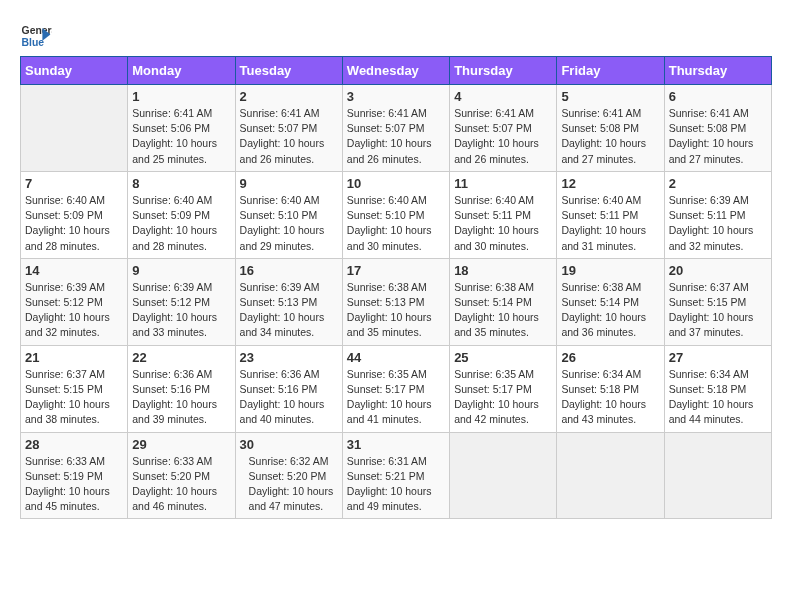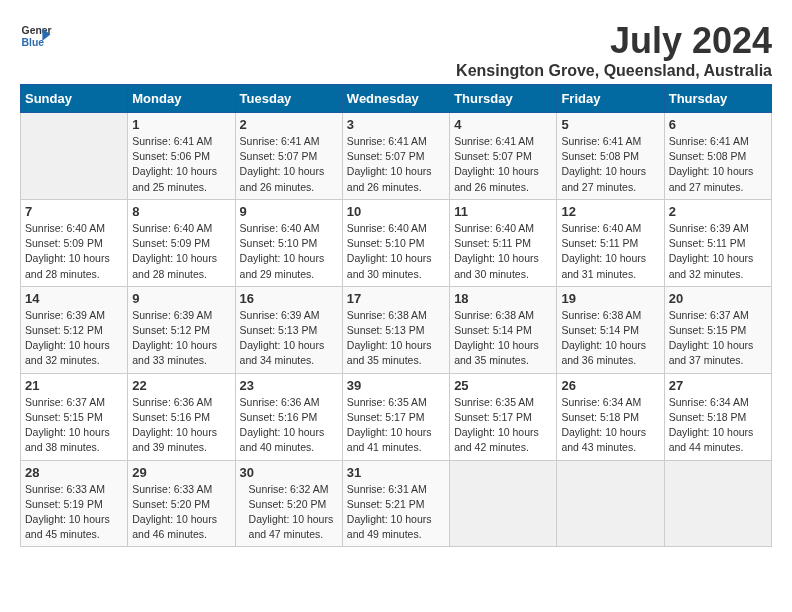--- a/index.html
+++ b/index.html
@@ -37,21 +37,21 @@
       font-size: 16px;
       font-weight: bold;
       color: #333;
     }
     table {
       width: 100%;
       border-collapse: collapse;
       font-size: 11px;
     }
     thead tr th {
-      background-color: #0369a1;
+      background-color: #8b5cf6;
       color: #fff;
       padding: 6px 4px;
       text-align: left;
       font-size: 13px;
       font-weight: bold;
       border: 1px solid #1a5a9f;
     }
     tbody tr td {
       border: 1px solid #ccc;
       vertical-align: top;
@@ -82,24 +82,20 @@
 </head>
 <body>
 
 <div class="header">
   <div class="logo">
     <svg class="logo-icon" viewBox="0 0 40 40">
       <text x="2" y="18" font-size="13" font-weight="bold" fill="#333" font-family="Arial">General</text>
       <text x="2" y="32" font-size="13" font-weight="bold" fill="#2a6bb0" font-family="Arial">Blue</text>
       <polygon points="28,10 38,18 28,26" fill="#2a6bb0"></polygon>
     </svg>
-  </div>
-  <div class="title-block">
-    <div class="month-title">July 2024</div>
-    <div class="subtitle">Kensington Grove, Queensland, Australia</div>
   </div>
 </div>
 
 <table>
   <thead>
     <tr id="thead-row">
         <th>Sunday</th>
         <th>Monday</th>
         <th>Tuesday</th>
         <th>Wednesday</th>
@@ -272,21 +268,21 @@
 and 39 minutes.</div>
         </td>
         <td>
           <span class="day-num">23</span>
           <div class="day-info" style="white-space: pre-line;">Sunrise: 6:36 AM
 Sunset: 5:16 PM
 Daylight: 10 hours
 and 40 minutes.</div>
         </td>
         <td>
-          <span class="day-num">39</span>
+          <span class="day-num">44</span>
           <div class="day-info" style="white-space: pre-line;">Sunrise: 6:35 AM
 Sunset: 5:17 PM
 Daylight: 10 hours
 and 41 minutes.</div>
         </td>
         <td>
           <span class="day-num">25</span>
           <div class="day-info" style="white-space: pre-line;">Sunrise: 6:35 AM
 Sunset: 5:17 PM
 Daylight: 10 hours

